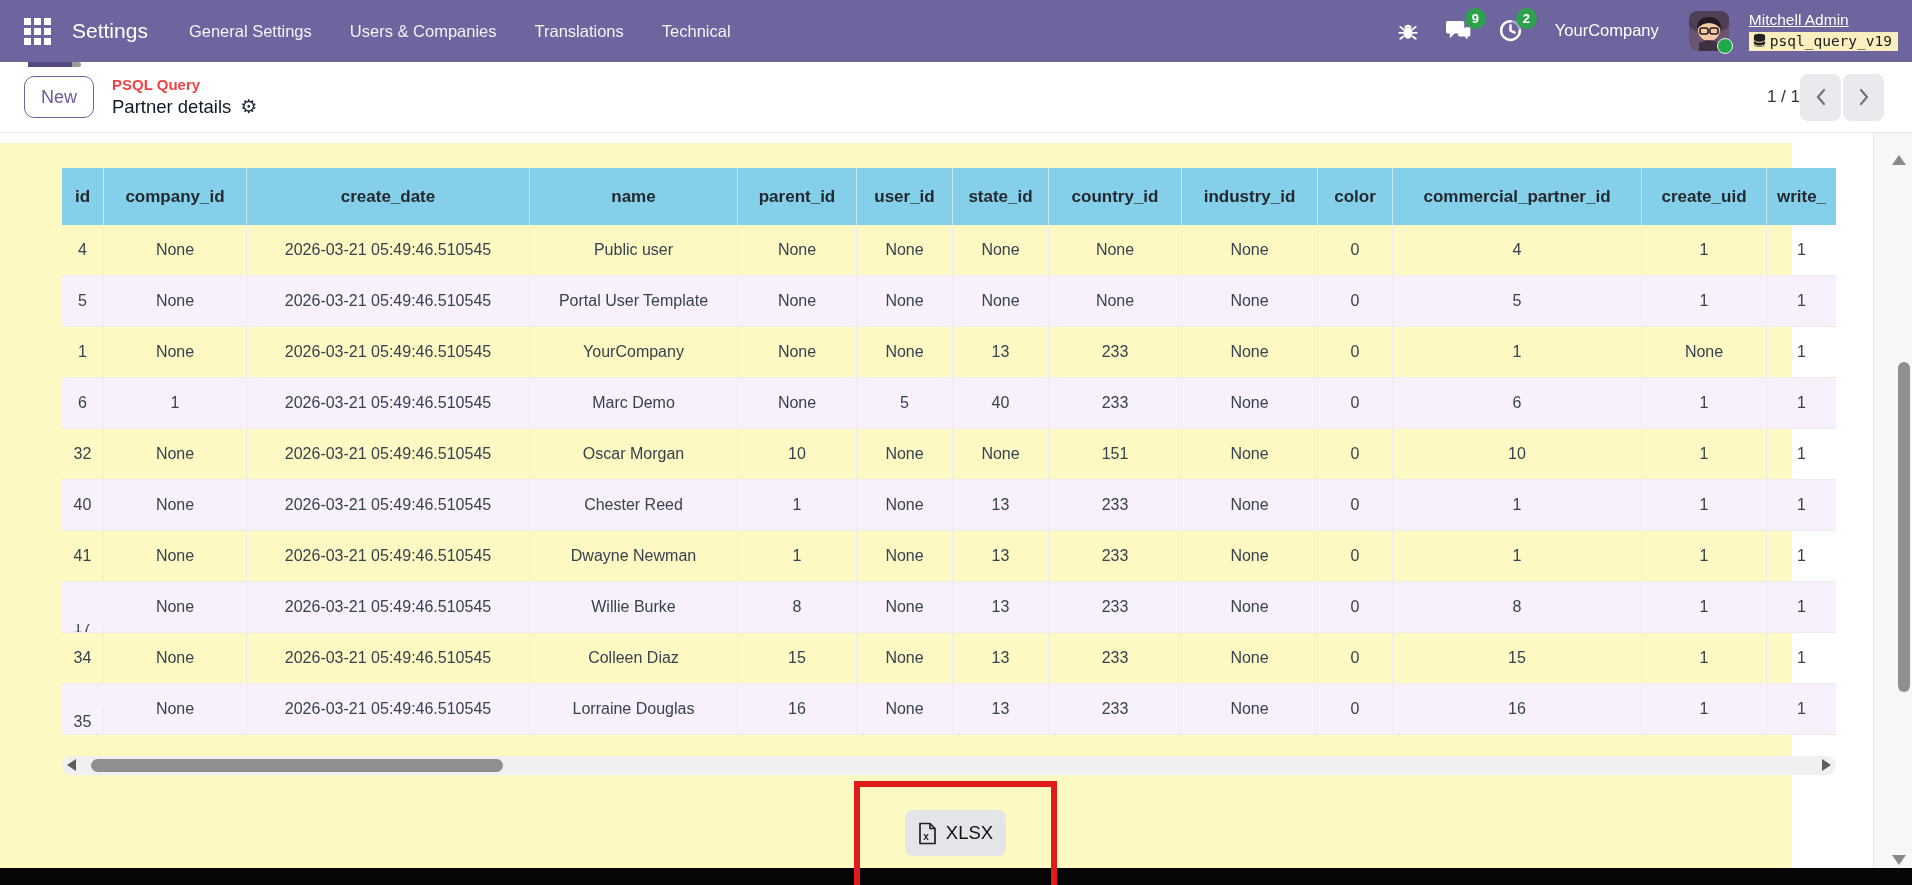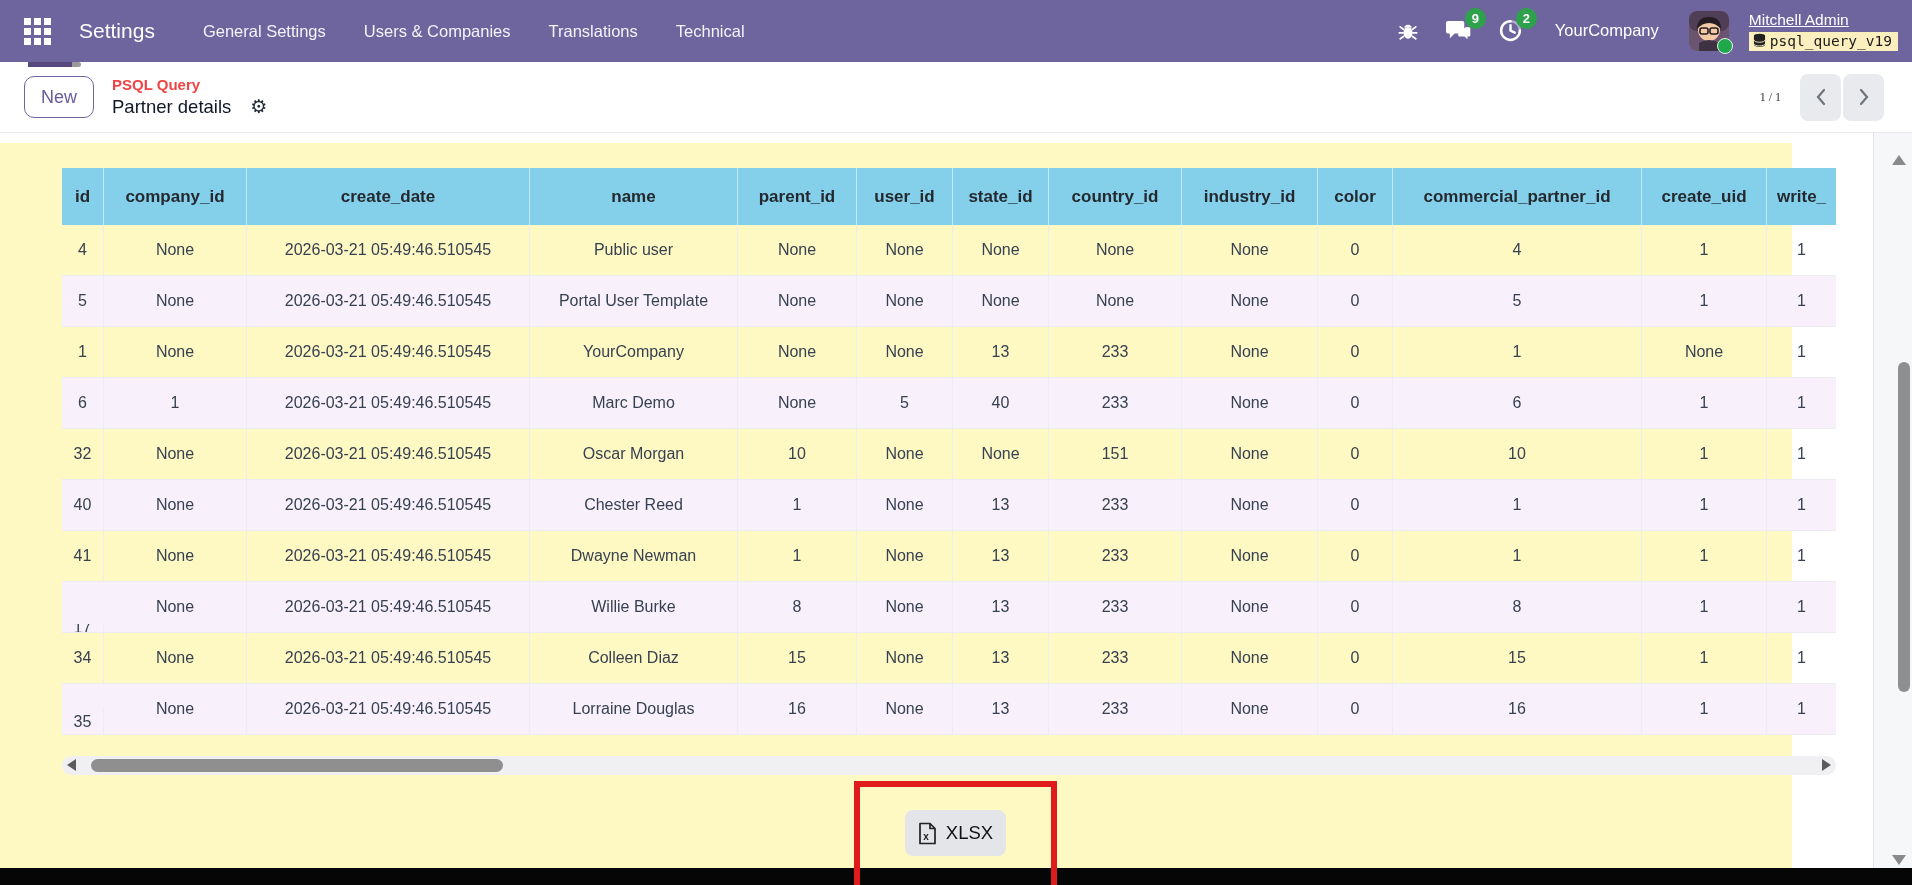--- a/index.html
+++ b/index.html
@@ -3,21 +3,21 @@
 <meta charset="utf-8">
 <style>
   * { margin:0; padding:0; box-sizing:border-box; }
   html,body { width:1912px; height:885px; overflow:hidden; background:#fff;
               font-family:"Liberation Sans","DejaVu Sans",sans-serif; }
 
   
   .navbar { position:absolute; left:0; top:0; width:1912px; height:62px;
             background:#6e649e; display:flex; align-items:center; padding:0 14px;
             color:#fff; z-index:3; }
-  .nav-left { display:flex; align-items:center;gap:7px; }
+  .nav-left { display:flex; align-items:center; }
   .apps-btn { width:46px; height:46px; display:flex; align-items:center; justify-content:center;
               cursor:pointer; }
   .grid-icon { display:grid; grid-template-columns:repeat(3,7px); grid-template-rows:repeat(3,7px);
                gap:3px; }
   .grid-icon span { background:#fff; width:7px; height:7px; }
   .app-name { font-size:21px; font-weight:500; margin:0 22px 0 12px; color:#fff; }
   .nav-item { font-size:16.5px; color:rgba(255,255,255,.92); padding:0 19px; cursor:pointer; }
   .nav-right { margin-left:auto; display:flex; align-items:center; gap:10px; }
   .systray-btn { position:relative; padding:6px 8px; cursor:pointer; display:flex; align-items:center; }
   .count-badge { position:absolute; top:-4px; right:-6px; min-width:21px; height:21px;
@@ -39,25 +39,25 @@
 
   
   .control-panel { position:absolute; left:0; top:62px; width:1912px; height:71px; background:#fff;
                    border-bottom:1px solid #e7e7ec; display:flex; align-items:center;
                    padding:0 28px 0 24px; z-index:2; }
   .new-btn { width:70px; height:42px; border:1px solid #6e649e; border-radius:10px; background:#fff;
              color:#6a5b9e; font-size:18px; font-weight:500; cursor:pointer;
              font-family:"Liberation Sans",sans-serif; }
   .breadcrumb-block { margin-left:18px; display:flex; flex-direction:column; justify-content:center; }
   .breadcrumb-link { font-size:15px; color:#ef4444; font-weight:600; cursor:pointer; line-height:1.25; }
-  .breadcrumb-current-row { display:flex; align-items:center; gap:19px; }
+  .breadcrumb-current-row { display:flex; align-items:center; gap:9px; }
   .breadcrumb-current { font-size:18.5px; color:#111827; line-height:1.25; }
   .gear-icon { font-size:19px; color:#1f2937; cursor:pointer; line-height:1; }
   .cp-right { margin-left:auto; display:flex; align-items:center; }
-  .pager-value { font-size:12px; color:#333; margin-right:19px; cursor:pointer;font-family:Liberation Serif, serif; }
+  .pager-value { font-size:17px; color:#333; cursor:pointer; }
   .pager-btn { width:41px; height:47px; background:#e8eaed; border:none; border-radius:8px;
                display:flex; align-items:center; justify-content:center; cursor:pointer; }
   .pager-btn + .pager-btn { margin-left:2px; }
 
   
   .main { position:absolute; left:0; top:143px; width:1792px; height:752px; background:#fef9c3; }
   .sql-table { position:absolute; left:62px; top:25px; width:1774px; }
   .tr { display:flex; }
   .thead .th { background:#84cfe9; height:57px; display:flex; align-items:center; justify-content:center;
                font-size:17px; font-weight:700; color:#24292f;

